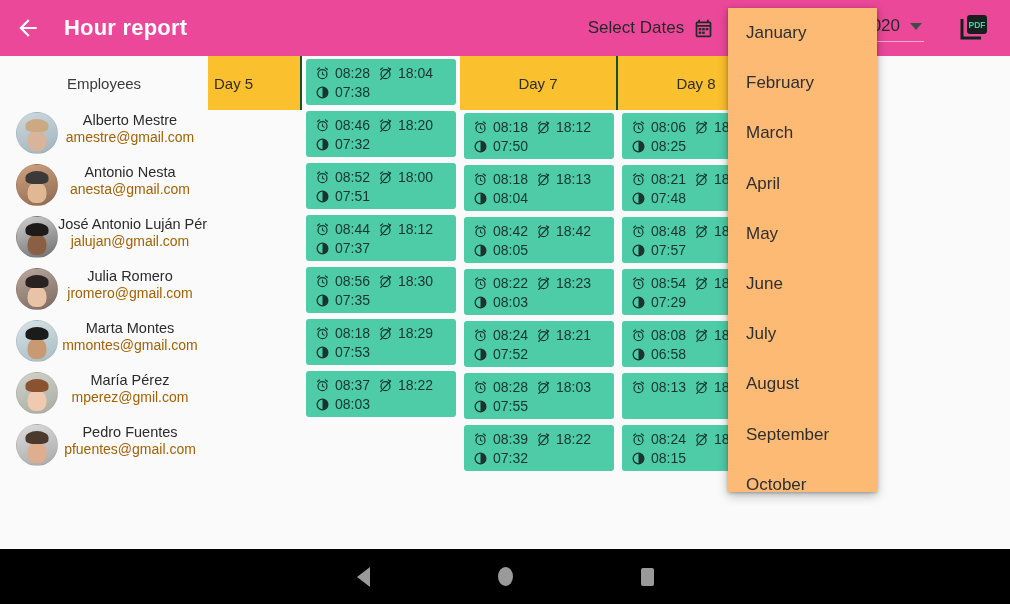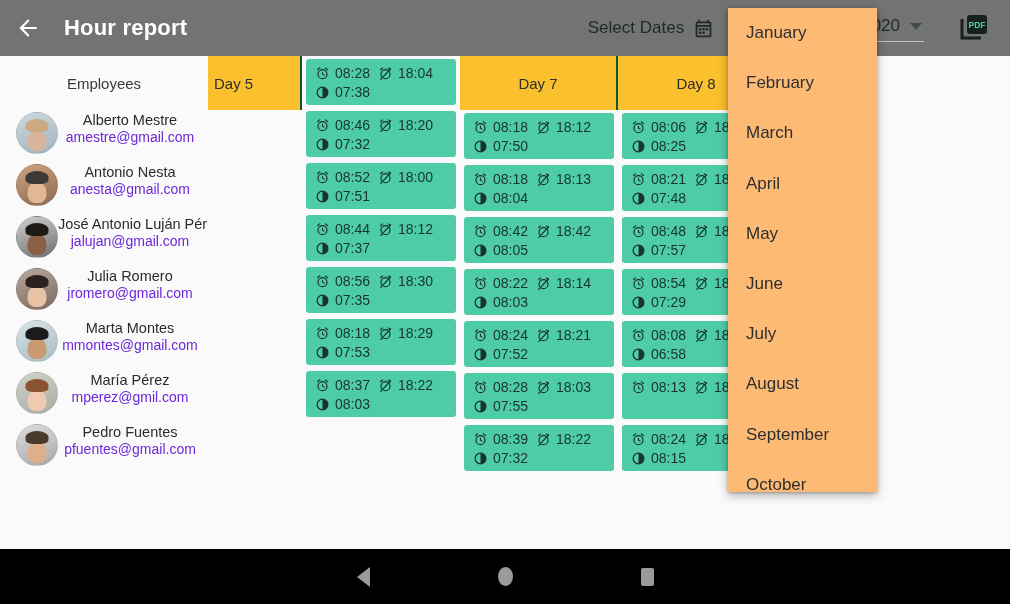--- a/index.html
+++ b/index.html
@@ -22,21 +22,21 @@
     background: #fafafa;
     overflow: hidden;
   }
 
   
   .appbar {
     position: absolute;
     left: 0; top: 0;
     width: 1010px;
     height: 56px;
-    background: #737373;
+    background: #ec4899;
     display: flex;
     align-items: center;
     z-index: 20;
   }
   .back-btn {
     width: 56px;
     height: 56px;
     display: flex;
     align-items: center;
     justify-content: center;
@@ -168,21 +168,21 @@
     line-height: 1.15;
     overflow: hidden;
   }
   .emp-name {
     font-size: 14.5px;
     color: #2b2b2b;
     white-space: nowrap;
   }
   .emp-mail {
     font-size: 14px;
-    color: #6d28d9;
+    color: #a16207;
     white-space: nowrap;
   }
 
   
   .days-wrap {
     flex: 1 1 auto;
     display: flex;
     overflow: hidden;
   }
   .day-col {
@@ -778,21 +778,21 @@
                     </svg>
                   </span>
                   <span>08:22</span>
                   <span class="ico sp">
                     <svg width="15" height="15" viewBox="0 0 24 24">
                       <circle cx="12" cy="13" r="7.2" fill="none" stroke="#18342c" stroke-width="1.9"></circle>
                       <path d="M4.2 5.6 7.4 3.0M19.8 5.6 16.6 3.0" stroke="#18342c" stroke-width="2" stroke-linecap="round"></path>
                       <path d="M4.5 21.5 20 4.5" stroke="#18342c" stroke-width="2" stroke-linecap="round"></path>
                     </svg>
                   </span>
-                  <span>18:14</span>
+                  <span>18:23</span>
                 </div>
                 <div class="line line2">
                   <span class="ico">
                     <svg width="15" height="15" viewBox="0 0 24 24">
                       <circle cx="12" cy="12" r="8.6" fill="none" stroke="#18342c" stroke-width="2"></circle>
                       <path d="M12 3.4a8.6 8.6 0 0 1 0 17.2z" fill="#18342c"></path>
                     </svg>
                   </span>
                   <span>08:03</span>
                 </div>

